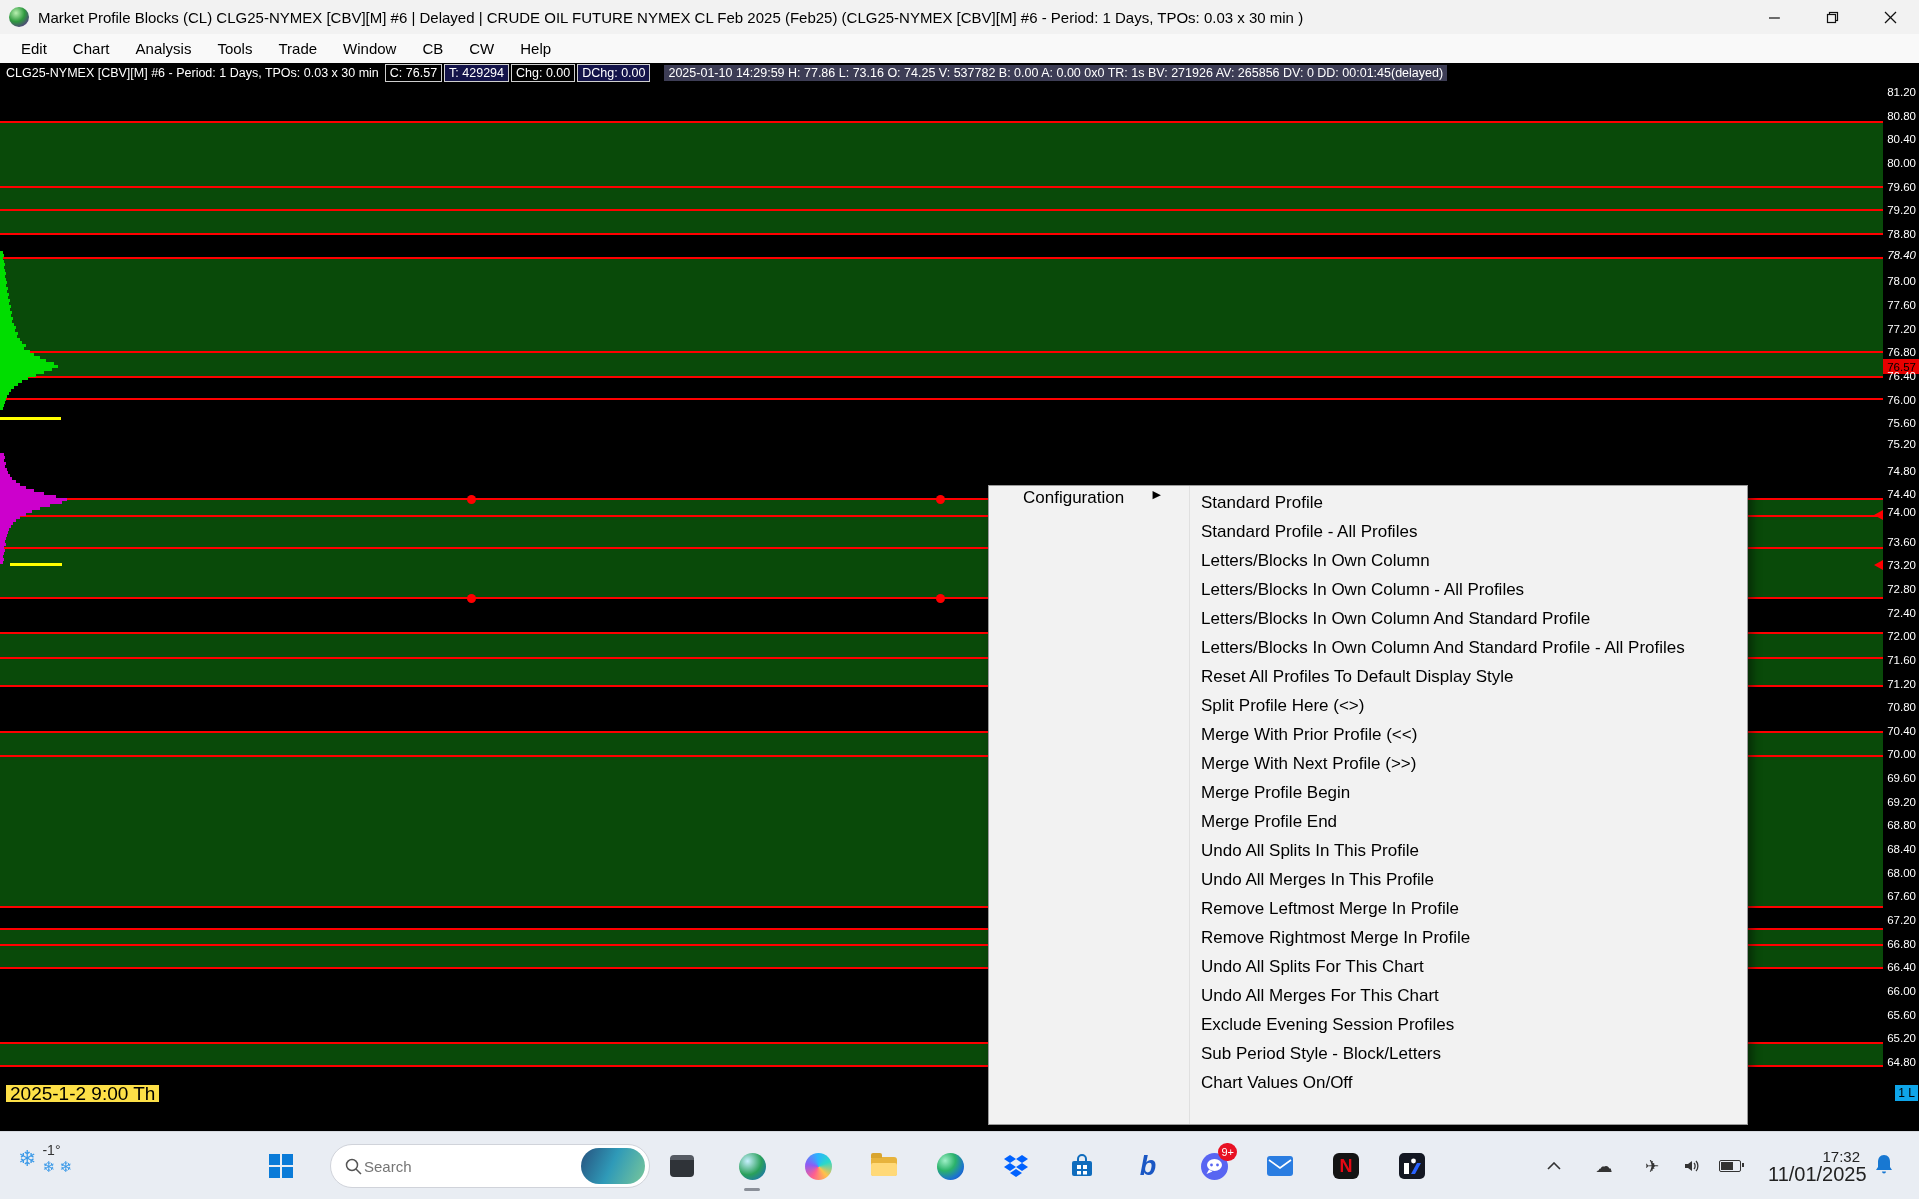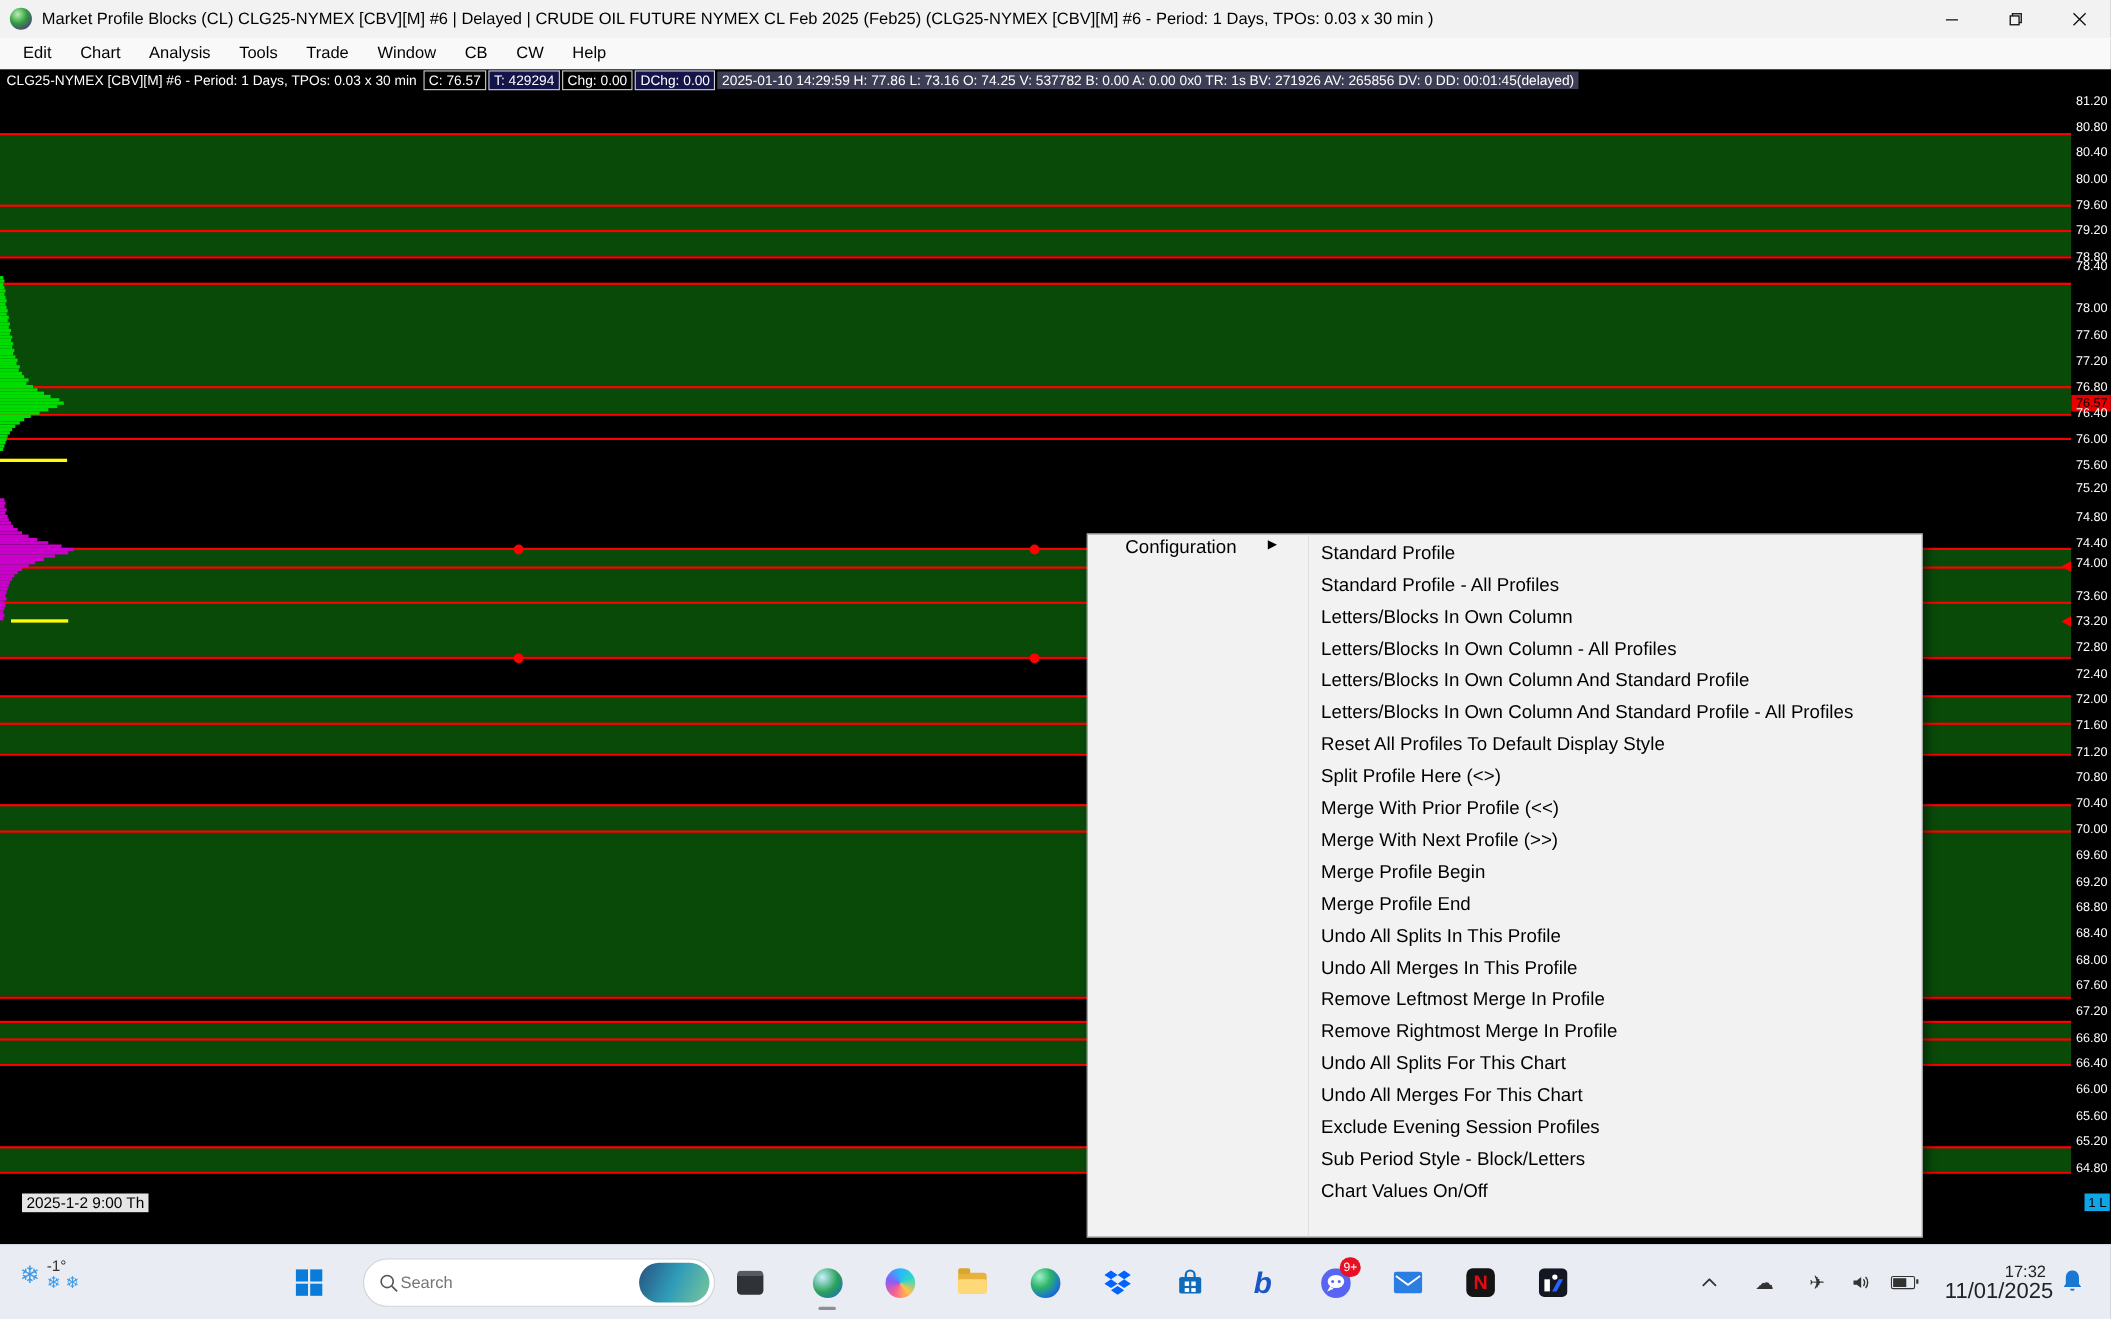--- a/index.html
+++ b/index.html
@@ -25,27 +25,27 @@
   .pbar{position:absolute;left:0;height:3px;}
   .pbar.green{background:#00dd00;}
   .pbar.magenta{background:#cc00cc;}
   .ybar{position:absolute;height:3px;background:#ffff00;}
   .marker{position:absolute;right:36px;width:0;height:0;border-top:5px solid transparent;border-bottom:5px solid transparent;border-right:9px solid #ff0000;}
 
   .infobar{position:absolute;top:1px;left:2px;height:18px;display:flex;align-items:center;font-size:12.5px;color:#fff;white-space:nowrap;z-index:5;}
   .infobar span{padding:1px 4px;}
   .seg-box{border:1px solid #cfcfcf;margin-left:2px;}
   .seg-dark{border:1px solid #cfcfcf;background:#14144a;margin-left:2px;}
-  .seg-sel{background:#3d3d55;margin-left:2px;}
+  .seg-sel{background:#3d3d55;margin-left:14px;}
 
   .price-scale{position:absolute;top:0;right:0;width:36px;height:100%;background:#000;z-index:4;}
   .price-label{position:absolute;right:3px;font-size:11.5px;line-height:14px;color:#fff;}
   .price-badge{position:absolute;left:0;right:0;top:296px;height:15px;background:#e80000;color:#000;font-size:11.5px;display:flex;align-items:center;justify-content:flex-end;padding-right:3px;box-sizing:border-box;}
 
-  .bottom-date{position:absolute;left:20px;top:1022px;background:#e5e5e5;color:#000;font-size:14px;padding:0 4px;line-height:17px;z-index:6;}
+  .bottom-date{position:absolute;left:6px;top:1022px;background:#fde047;color:#000;font-size:19px;padding:0 4px;line-height:17px;z-index:6;}
   .corner-badge{position:absolute;right:1px;top:1022px;background:#0ea5e9;color:#000;font-size:12px;padding:0 3px;line-height:16px;z-index:6;}
 
   
   .ctx{position:absolute;left:988px;top:485px;width:760px;height:640px;background:#f2f2f2;border:1px solid #9a9a9a;box-shadow:4px 4px 9px rgba(0,0,0,.45);z-index:50;box-sizing:border-box;}
   .ctx-parent{position:absolute;left:0;top:2px;width:200px;height:29px;display:flex;justify-content:space-between;padding:0 28px 0 34px;box-sizing:border-box;font-size:17px;color:#000;}
   .ctx-arrow{font-size:11px;color:#000;}
   .ctx-divider{position:absolute;left:200px;top:0;bottom:0;width:1px;background:#e0e0e0;}
   .ctx-items{position:absolute;left:200px;top:2px;right:0;}
   .cm-item{height:29px;line-height:29px;padding-left:12px;font-size:17px;color:#000;white-space:nowrap;}
 
@@ -271,21 +271,21 @@
 
     <div class="price-scale">
       <div class="price-badge">76.57</div>
     <div class="price-label" style="top: 22px;">81.20</div>
         <div class="price-label" style="top: 45.66px;">80.80</div>
         <div class="price-label" style="top: 69.32px;">80.40</div>
         <div class="price-label" style="top: 92.98px;">80.00</div>
         <div class="price-label" style="top: 116.64px;">79.60</div>
         <div class="price-label" style="top: 140.3px;">79.20</div>
         <div class="price-label" style="top: 163.96px;">78.80</div>
-        <div class="price-label" style="top: 172px;">78.40</div>
+        <div class="price-label" style="top: 185px; font-style: italic;">78.40</div>
         <div class="price-label" style="top: 211.28px;">78.00</div>
         <div class="price-label" style="top: 234.94px;">77.60</div>
         <div class="price-label" style="top: 258.6px;">77.20</div>
         <div class="price-label" style="top: 282.26px;">76.80</div>
         <div class="price-label" style="top: 305.92px;">76.40</div>
         <div class="price-label" style="top: 329.58px;">76.00</div>
         <div class="price-label" style="top: 353.24px;">75.60</div>
         <div class="price-label" style="top: 374px;">75.20</div>
         <div class="price-label" style="top: 400.56px;">74.80</div>
         <div class="price-label" style="top: 424.22px;">74.40</div>

